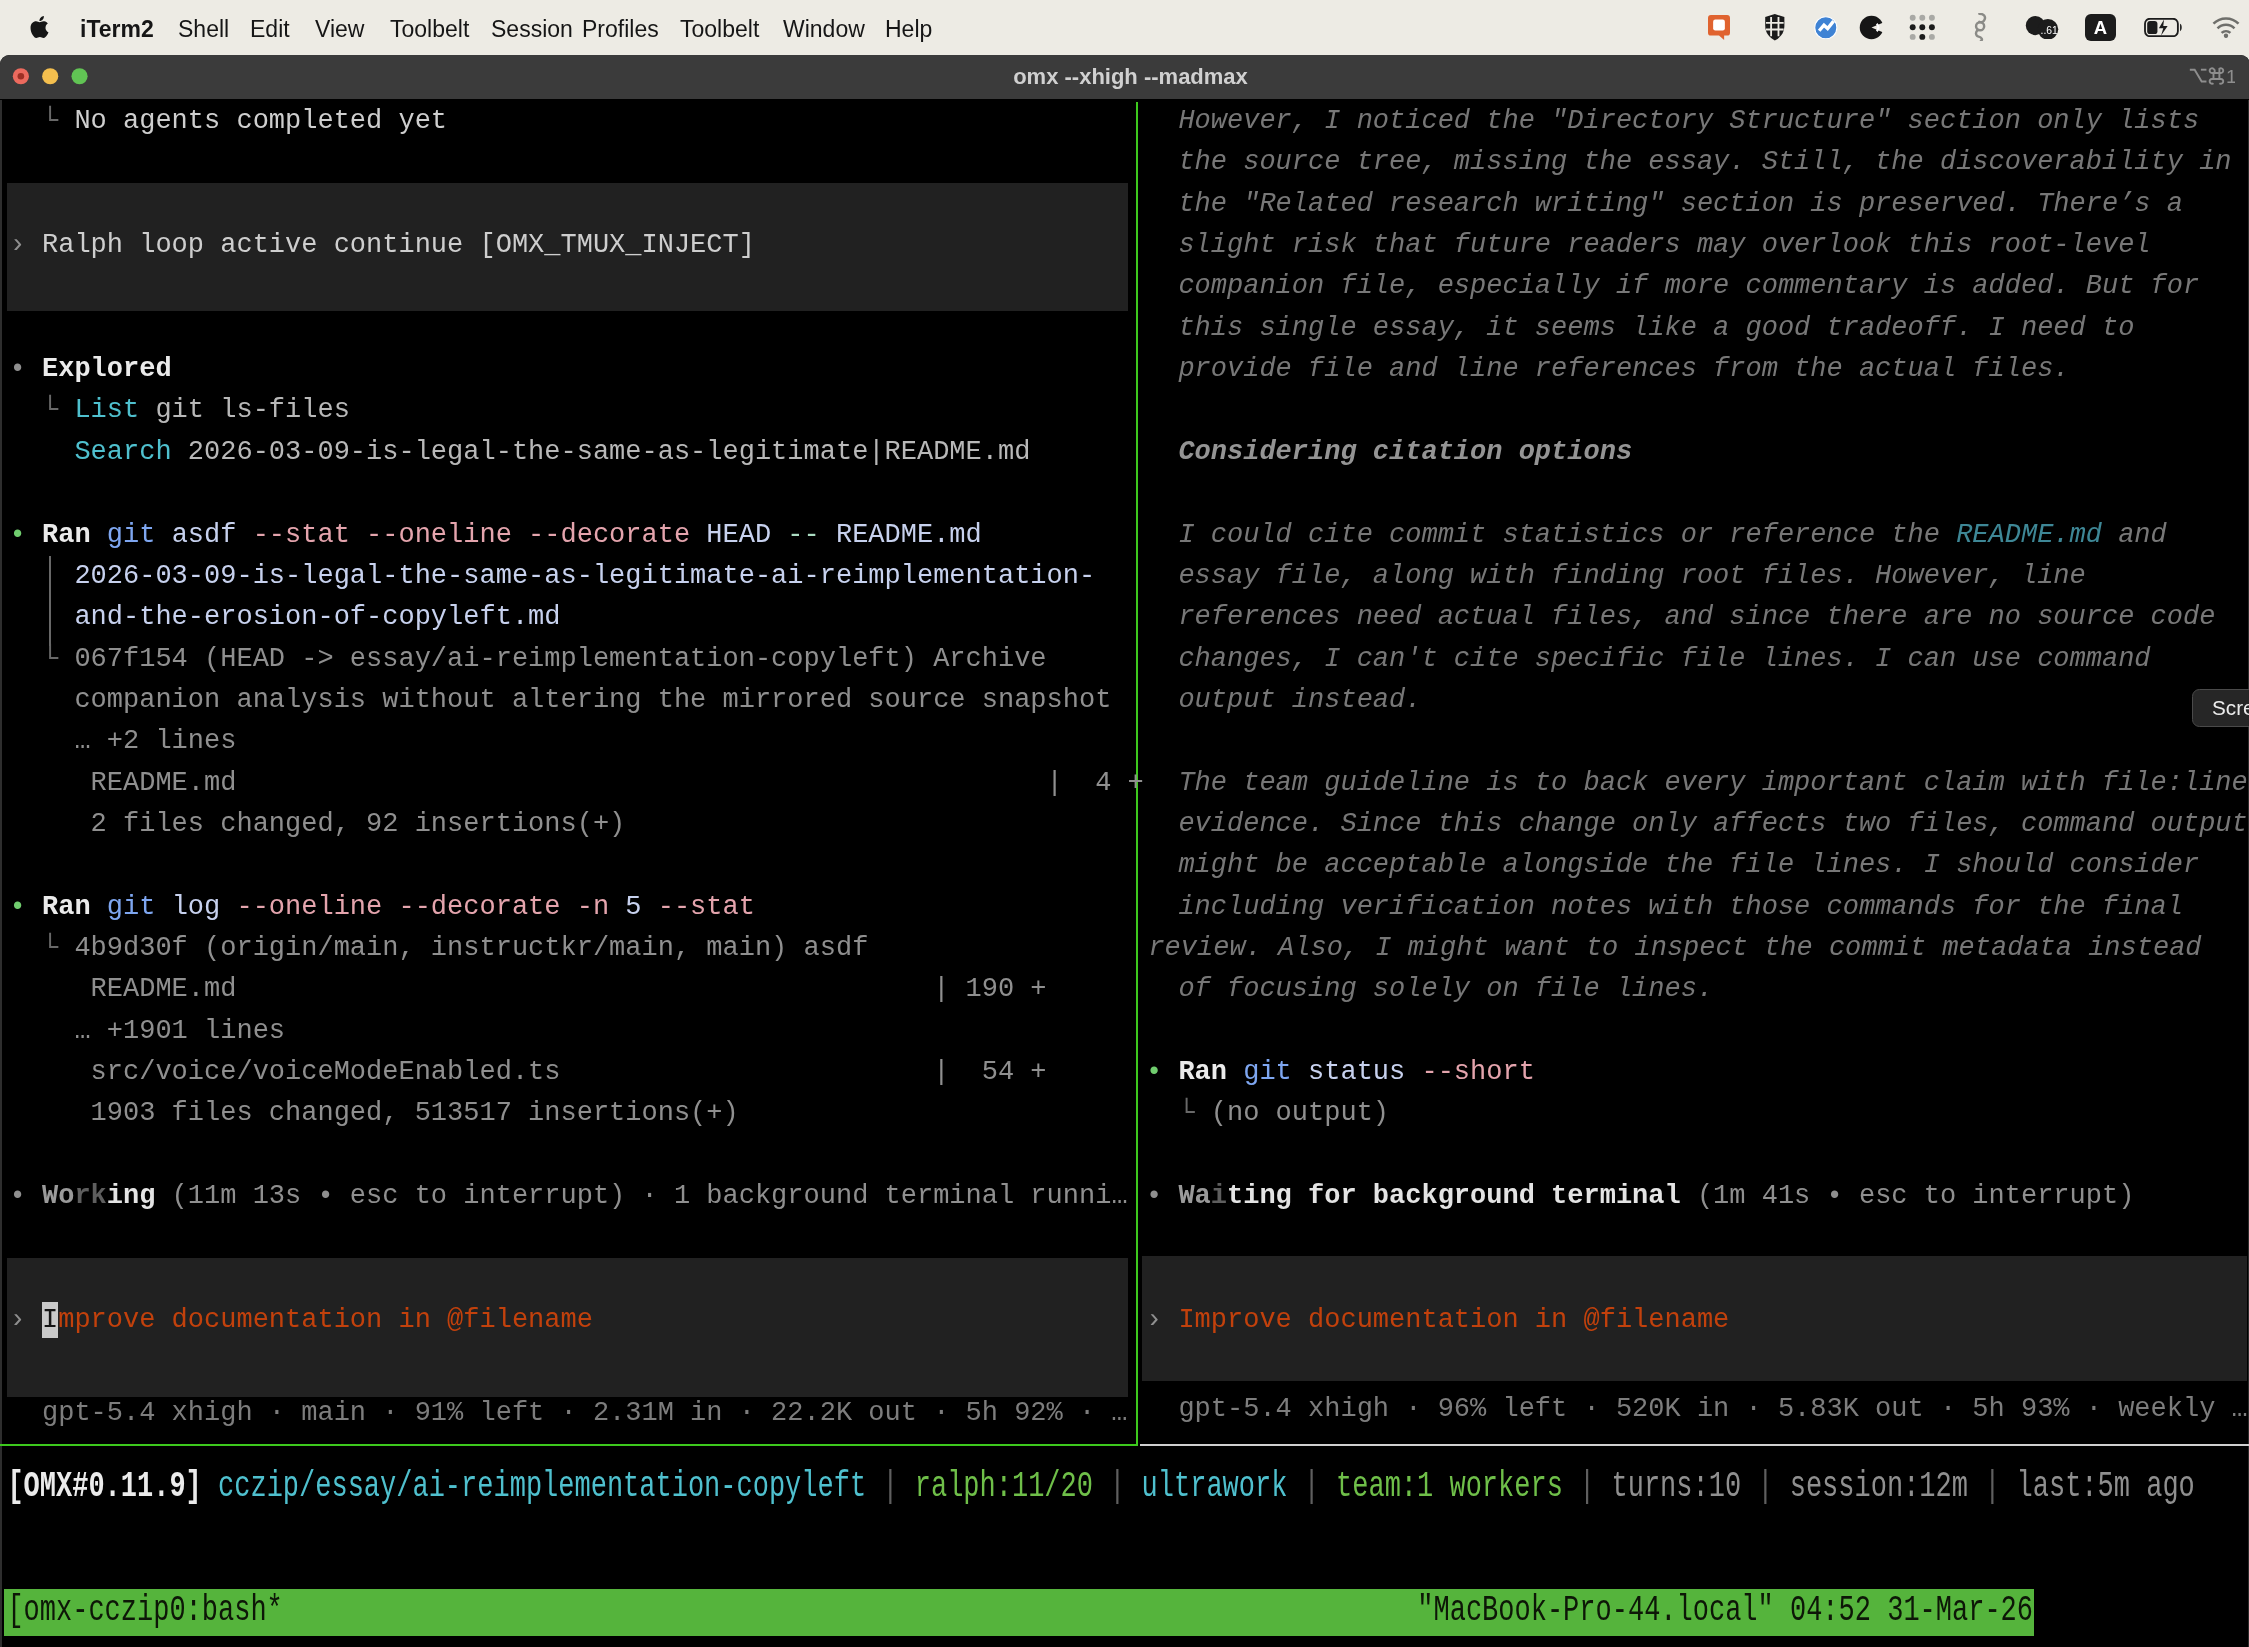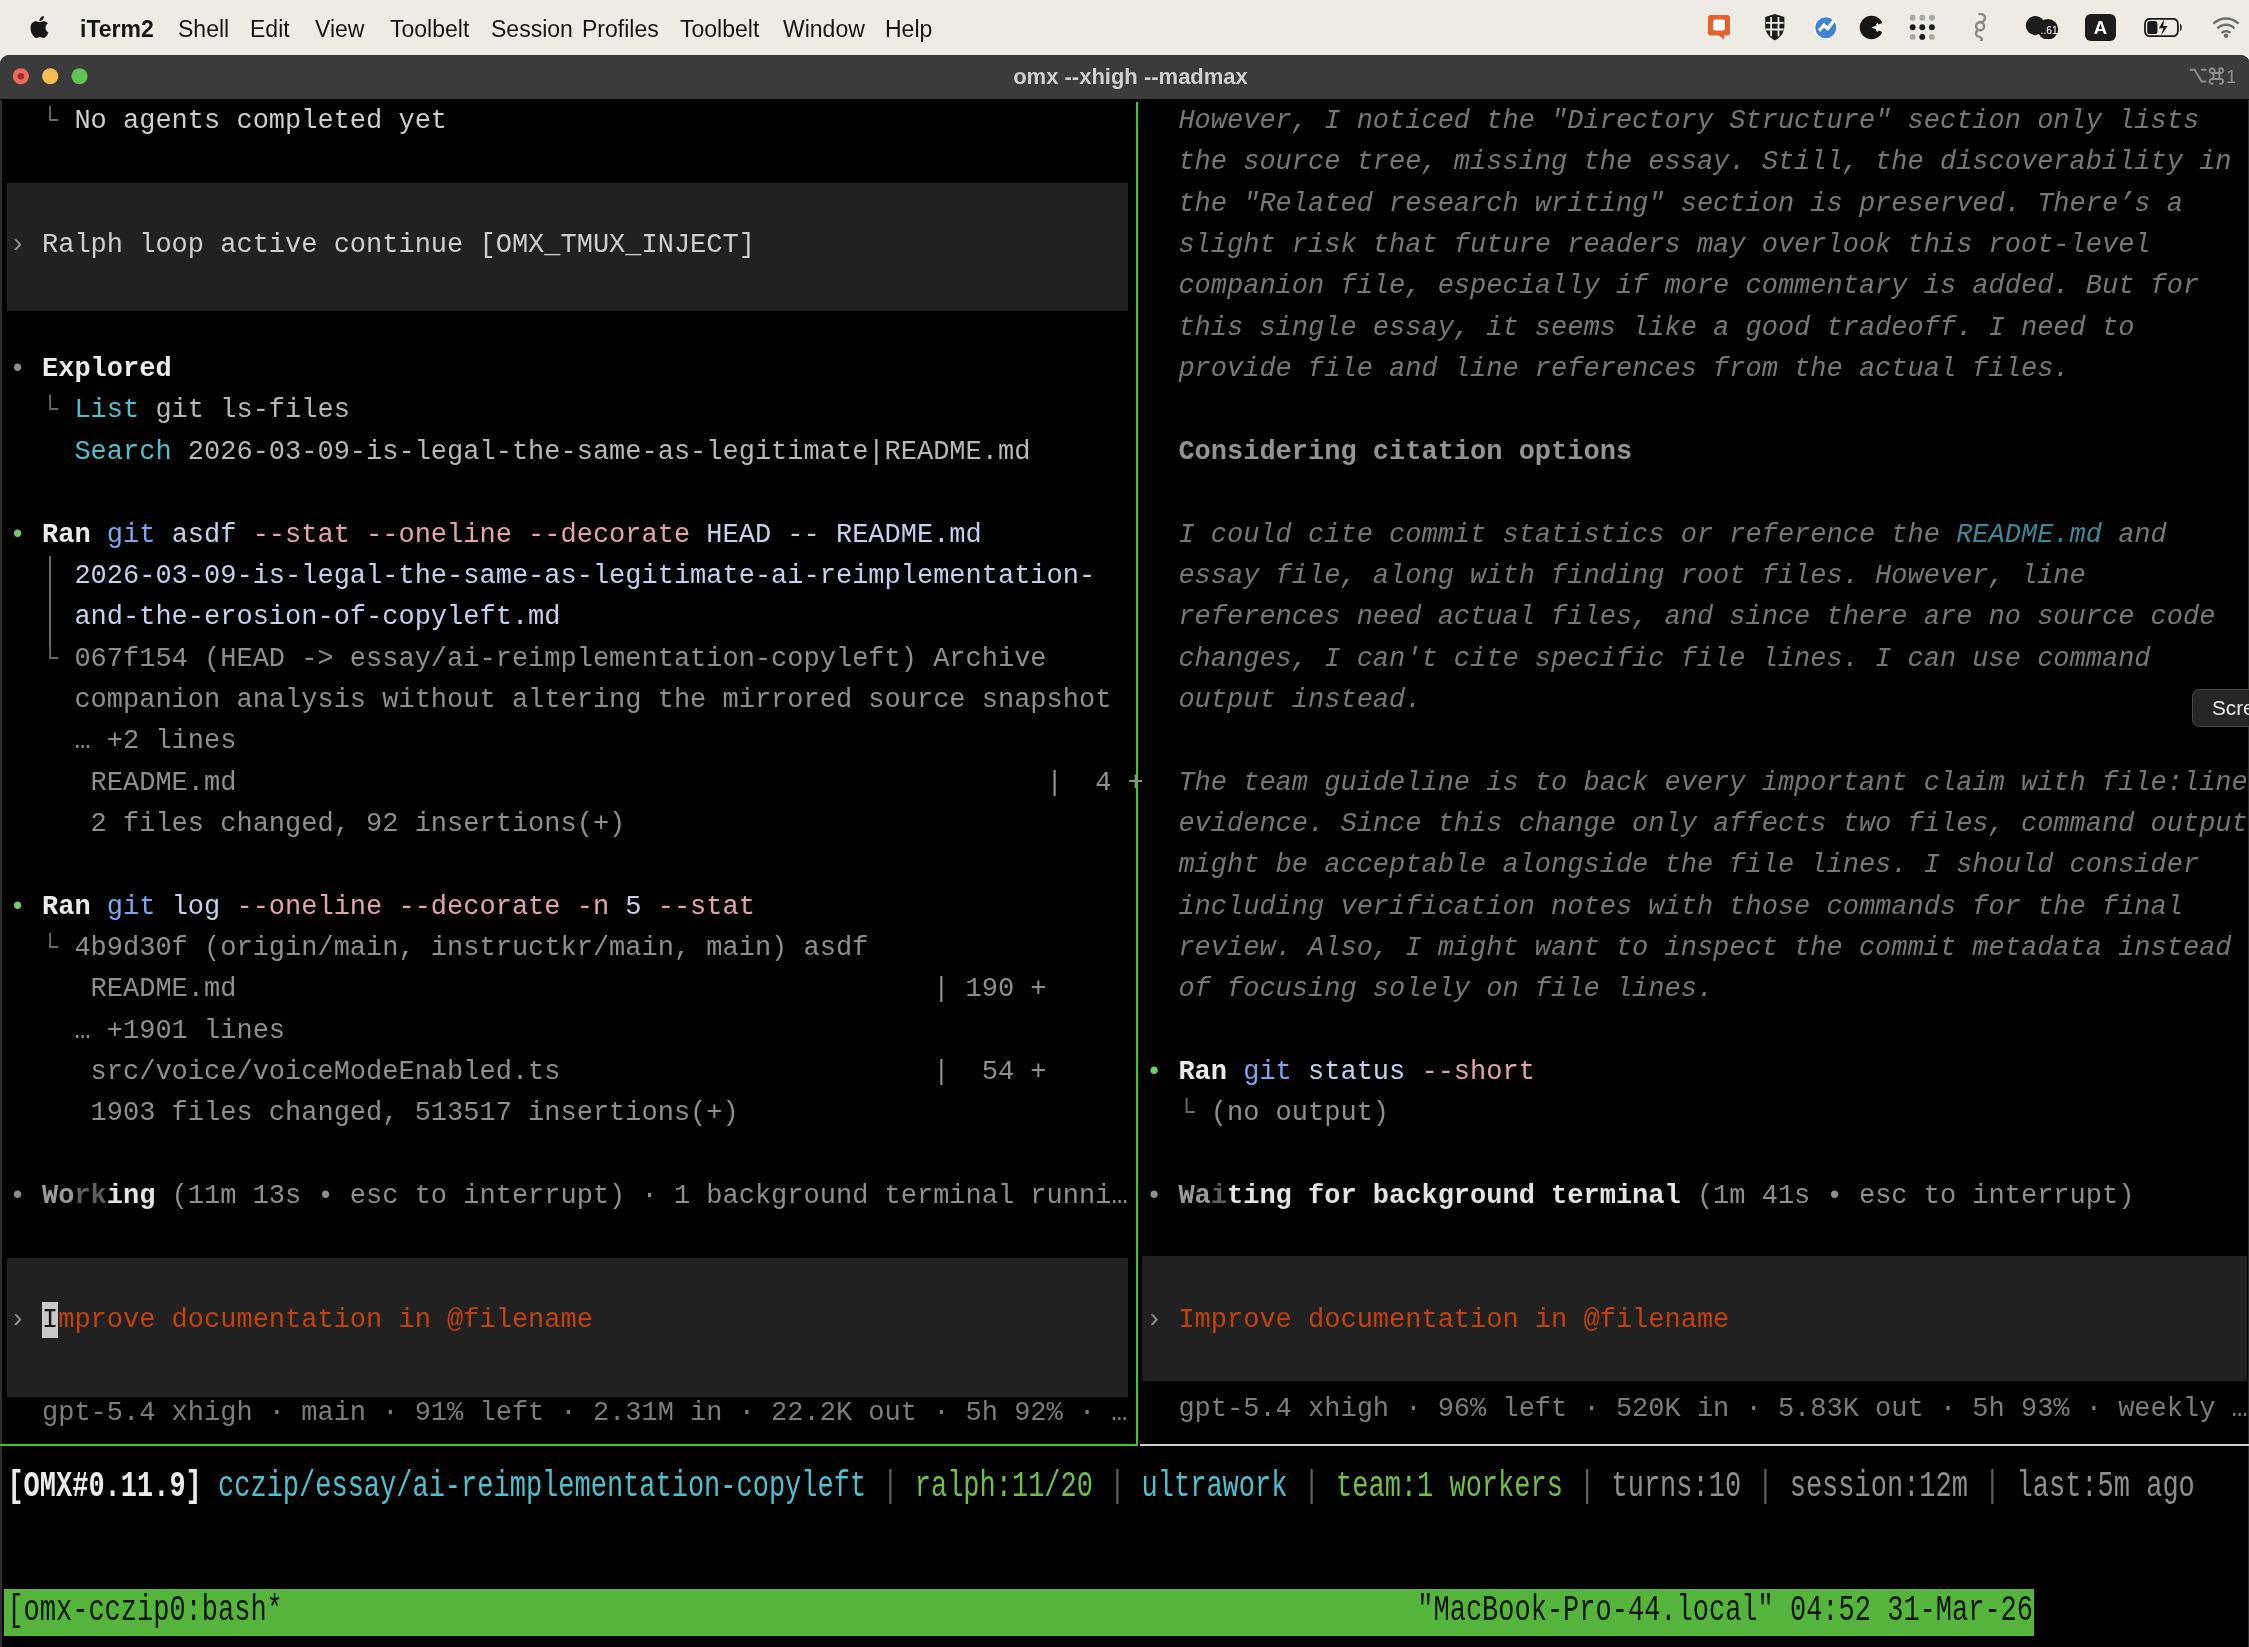--- a/index.html
+++ b/index.html
@@ -5,21 +5,21 @@
 .mbarbg{position:absolute;left:0;top:0;width:2250px;height:118px;background:#edebe4}
 .win{position:absolute;left:0;top:55px;width:2250px;height:1592px;background:#000;border-radius:9.6px 9.6px 0 0}
 .tbar{position:absolute;left:0;top:55px;width:2250px;height:44px;background:#3b3b3b;border-radius:9.6px 9.6px 0 0}
 .menubar{position:absolute;left:0;top:0;width:2250px;height:55px;background:#edebe4;font-family:"Liberation Sans",sans-serif;color:#161616;font-size:23px}
 .m{position:absolute;top:15.5px;white-space:nowrap;color:#161616}
 .r{position:absolute;white-space:pre;font:27px/41px "Liberation Mono",monospace;color:#c9c9c9;height:41px}
 .big{position:absolute;white-space:pre;font:27px/41px "Liberation Mono",monospace;transform:scaleY(1.35)}
 b{font-weight:bold}
 .wh{color:#ebebeb}.c1{color:#cecece}.c2{color:#b8b8b8}.gr{color:#8f8f8f}.dg{color:#686868}
 .cy{color:#4fc0ce}.bl{color:#7ea6f0}.pw{color:#c7d1ee}.pk{color:#e4a4ad}.mi2{color:#abdcc2}
-.gn{color:#70cd6e}.it{color:#777;font-style:italic}.itb{color:#949494;}
+.gn{color:#70cd6e}.it{color:#777;font-style:italic}.itb{color:#949494;font-style:italic}
 .itc{color:#3e8796;font-style:italic}.sh1{color:#9a9a9a}.sh2{color:#5e5e5e}.sh3{color:#e4e4e4}
 .st{color:#7d7d7d}.sep{color:#5f5f5f}.og{color:#6fbf49}
 .cur{background:#c9c9c9;color:#141414;padding:3px 0}
 .inp{color:#c2410c}
 .box{position:absolute;background:#212121}
 </style></head><body>
 <div class="mbarbg"></div>
 <div class="win"></div>
 <div class="tbar">
   <svg width="118" height="44" style="position:absolute;left:0;top:0" viewBox="0 0 160 60">
@@ -76,21 +76,21 @@
 <div class="r" style="left:1146px;top:432px"><b class="itb">  Considering citation options</b></div>
 <div class="r" style="left:1146px;top:515px"><span class="it">  I could cite commit statistics or reference the </span><span class="itc">README.md</span><span class="it"> and</span></div>
 <div class="r" style="left:1146px;top:556px"><span class="it">  essay file, along with finding root files. However, line</span></div>
 <div class="r" style="left:1146px;top:597px"><span class="it">  references need actual files, and since there are no source code</span></div>
 <div class="r" style="left:1146px;top:639px"><span class="it">  changes, I can't cite specific file lines. I can use command</span></div>
 <div class="r" style="left:1146px;top:680px"><span class="it">  output instead.</span></div>
 <div class="r" style="left:1146px;top:763px"><span class="it">  The team guideline is to back every important claim with file:line</span></div>
 <div class="r" style="left:1146px;top:804px"><span class="it">  evidence. Since this change only affects two files, command output</span></div>
 <div class="r" style="left:1146px;top:845px"><span class="it">  might be acceptable alongside the file lines. I should consider</span></div>
 <div class="r" style="left:1146px;top:887px"><span class="it">  including verification notes with those commands for the final</span></div>
-<div class="r" style="left:1146px;top:928px"><span class="it">  review. Also, I might want to inspect the commit metadata instead</span></div>
+<div class="r" style="left:1116px;top:928px"><span class="it">  review. Also, I might want to inspect the commit metadata instead</span></div>
 <div class="r" style="left:1146px;top:969px"><span class="it">  of focusing solely on file lines.</span></div>
 <div class="r" style="left:1146px;top:1052px"><span class="gn">• </span><b class="wh">Ran </b><span class="bl">git </span><span class="pw">status </span><span class="pk">--short</span></div>
 <div class="r" style="left:1146px;top:1093px"><span class="dg">  └ </span><span class="gr">(no output)</span></div>
 <div class="r" style="left:1146px;top:1176px"><span class="gr">• </span><b><span class="sh1">Wa</span><span class="sh2">i</span><span class="sh3">ting for background terminal</span></b><span class="gr"> (1m 41s • esc to interrupt)</span></div>
 <div class="r" style="left:1146px;top:1300px"><span class="gr">› </span><span class="inp">Improve documentation in @filename</span></div>
 <div class="r" style="left:9.6px;top:1393px">  <span class="st">gpt-5.4 xhigh · main · 91% left · 2.31M in · 22.2K out · 5h 92% · …</span></div>
 <div class="r" style="left:1146px;top:1389px">  <span class="st">gpt-5.4 xhigh · 96% left · 520K in · 5.83K out · 5h 93% · weekly …</span></div>
 <div class="big" style="left:7.4px;top:1467px"><b class="wh">[OMX#0.11.9]</b><span class="cy"> cczip/essay/ai-reimplementation-copyleft</span><span class="sep"> | </span><span class="og">ralph:11/20</span><span class="sep"> | </span><span class="cy">ultrawork</span><span class="sep"> | </span><span class="og">team:1 workers</span><span class="sep"> | </span><span class="gr">turns:10</span><span class="sep"> | </span><span class="gr">session:12m</span><span class="sep"> | </span><span class="gr">last:5m ago</span></div>
 <div style="position:absolute;left:3.7px;top:1589px;width:2030px;height:47px;background:#55b43c">
   <div class="big" style="left:3.7px;top:2.2px;color:#0d1707">[omx-cczip0:bash*</div>

